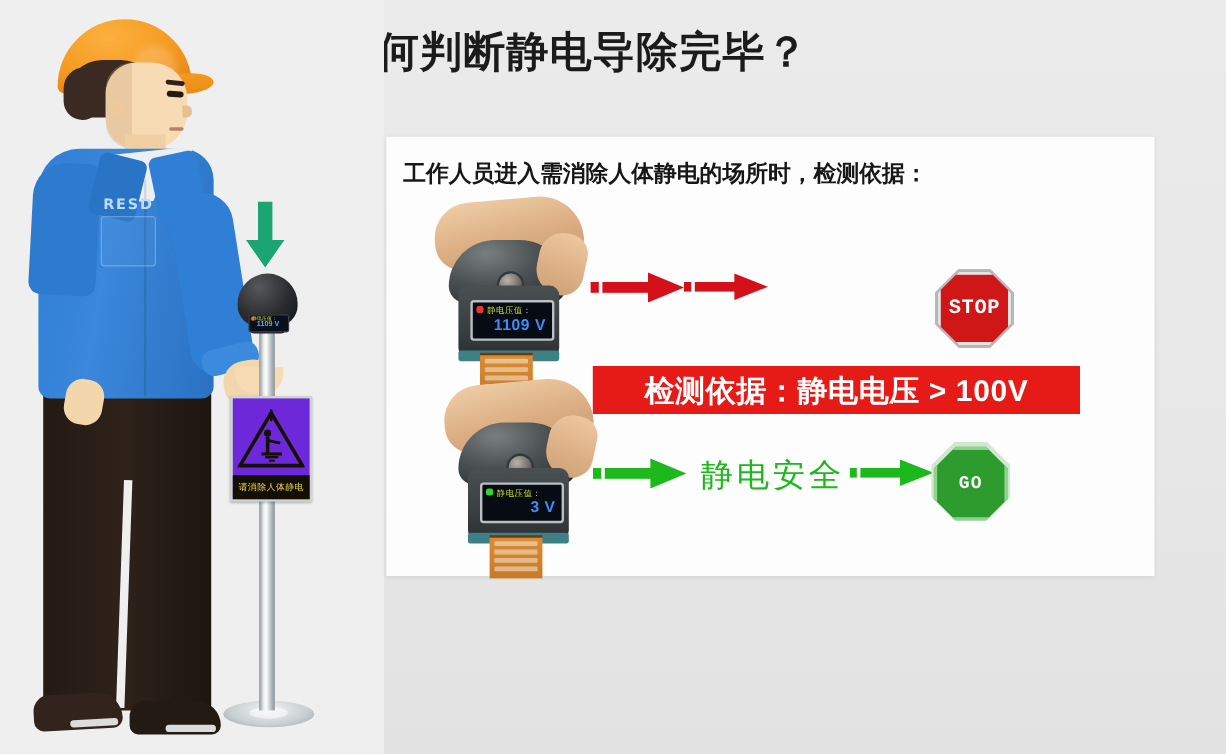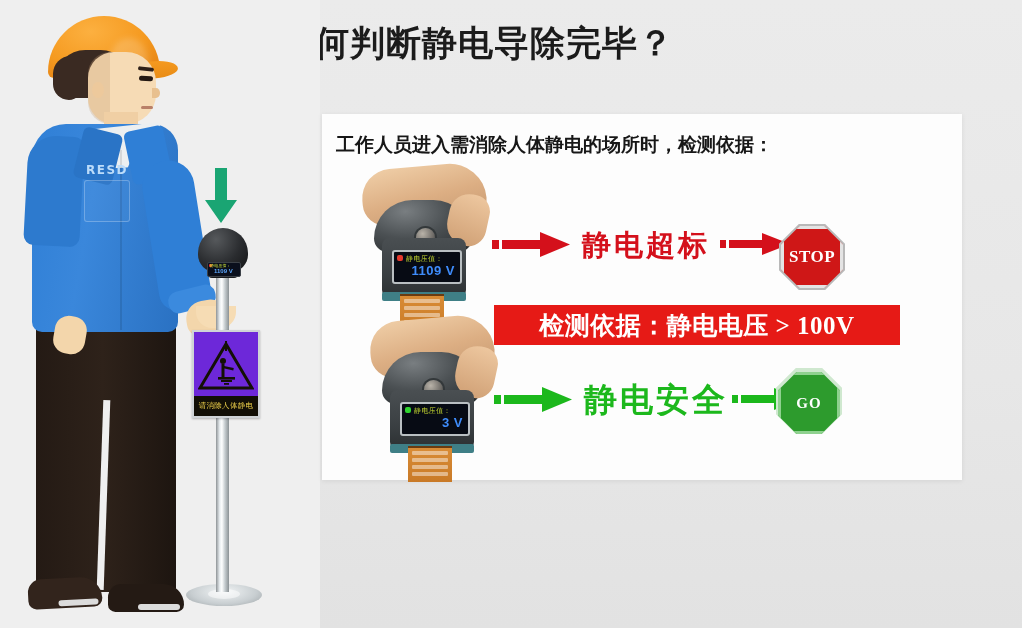--- a/index.html
+++ b/index.html
@@ -169,35 +169,35 @@
     position:absolute;left:44px;top:128px;width:44px;height:34px;
     background:linear-gradient(180deg,#d98c35 0%,#c97a27 100%);
     border-top:2px solid #6a3b10;
   }
   .devwrap .tape i{display:block;height:4px;margin:3px 4px 0;background:rgba(255,255,255,.45);border-radius:1px;}
   .devwrap .flange{position:absolute;left:26px;top:126px;width:84px;height:9px;background:#3f7f86;border-radius:2px;}
 
   
   .row{position:absolute;display:flex;align-items:center;}
   .zh-red{font-family:"Liberation Serif","DejaVu Serif",serif;font-weight:bold;font-size:29px;color:#d4101b;letter-spacing:3px;white-space:nowrap;}
-  .zh-green{font-family:"Liberation Serif","DejaVu Serif",serif;font-weight:bold;font-size:33px;color:#1cb81c;letter-spacing:3px;white-space:nowrap;}
+  .zh-green{font-family:"Liberation Serif","DejaVu Serif",serif;font-weight:normal;font-size:27px;color:#1cb81c;letter-spacing:3px;white-space:nowrap;}
 
   .banner{
     position:absolute;left:494px;top:305px;width:406px;height:40px;
     background:#e61a16;display:flex;align-items:center;justify-content:center;
   }
   .banner span{
-    color:#fff;font-family:Liberation Serif, serif;
+    color:#fff;font-family:Liberation Sans, sans-serif;
     font-weight:bold;font-size:25px;letter-spacing:.5px;white-space:nowrap;
   }
 
   .octagon{
     width:62px;height:62px;display:flex;align-items:center;justify-content:center;
     clip-path:polygon(30% 0%,70% 0%,100% 30%,100% 70%,70% 100%,30% 100%,0% 70%,0% 30%);
-    font-weight:bold;color:#fff;font-family:Liberation Serif, serif;
+    font-weight:bold;color:#fff;font-family:Liberation Mono, monospace;
   }
   .oct-stop{background:#cf1717;border:3px solid #e4e4e4;box-sizing:border-box;font-size:17px;letter-spacing:.5px;}
   .oct-go{background:#2d9b2d;border:3px solid #8fd18f;box-sizing:border-box;font-size:15px;letter-spacing:1px;}
   .oct-shell{
     width:66px;height:66px;display:flex;align-items:center;justify-content:center;
     clip-path:polygon(30% 0%,70% 0%,100% 30%,100% 70%,70% 100%,30% 100%,0% 70%,0% 30%);
   }
   .shell-stop{background:#b9b9b9;}
   .shell-go{background:#cfe8cf;}
 </style>
@@ -304,21 +304,20 @@
   </div>
 
   <div class="row" style="left:492px;top:226px;">
     <span>
       <svg width="78" height="26" viewBox="0 0 78 26">
         <rect x="0" y="9" width="7" height="9" fill="#d4101b"></rect>
         <rect x="10" y="9" width="40" height="9" fill="#d4101b"></rect>
         <polygon points="48,1 78,13.5 48,26" fill="#d4101b"></polygon>
       </svg>
     </span>
-    <span class="zh-red" style="margin:0 10px 0 12px;">静电超标</span>
     <span>
       <svg width="70" height="24" viewBox="0 0 70 24">
         <rect x="0" y="8" width="6" height="8" fill="#d4101b"></rect>
         <rect x="9" y="8" width="34" height="8" fill="#d4101b"></rect>
         <polygon points="42,1 70,12 42,23" fill="#d4101b"></polygon>
       </svg>
     </span>
   </div>
   <div class="oct-shell shell-stop" style="position:absolute;left:779px;top:224px;">
     <div class="octagon oct-stop">

